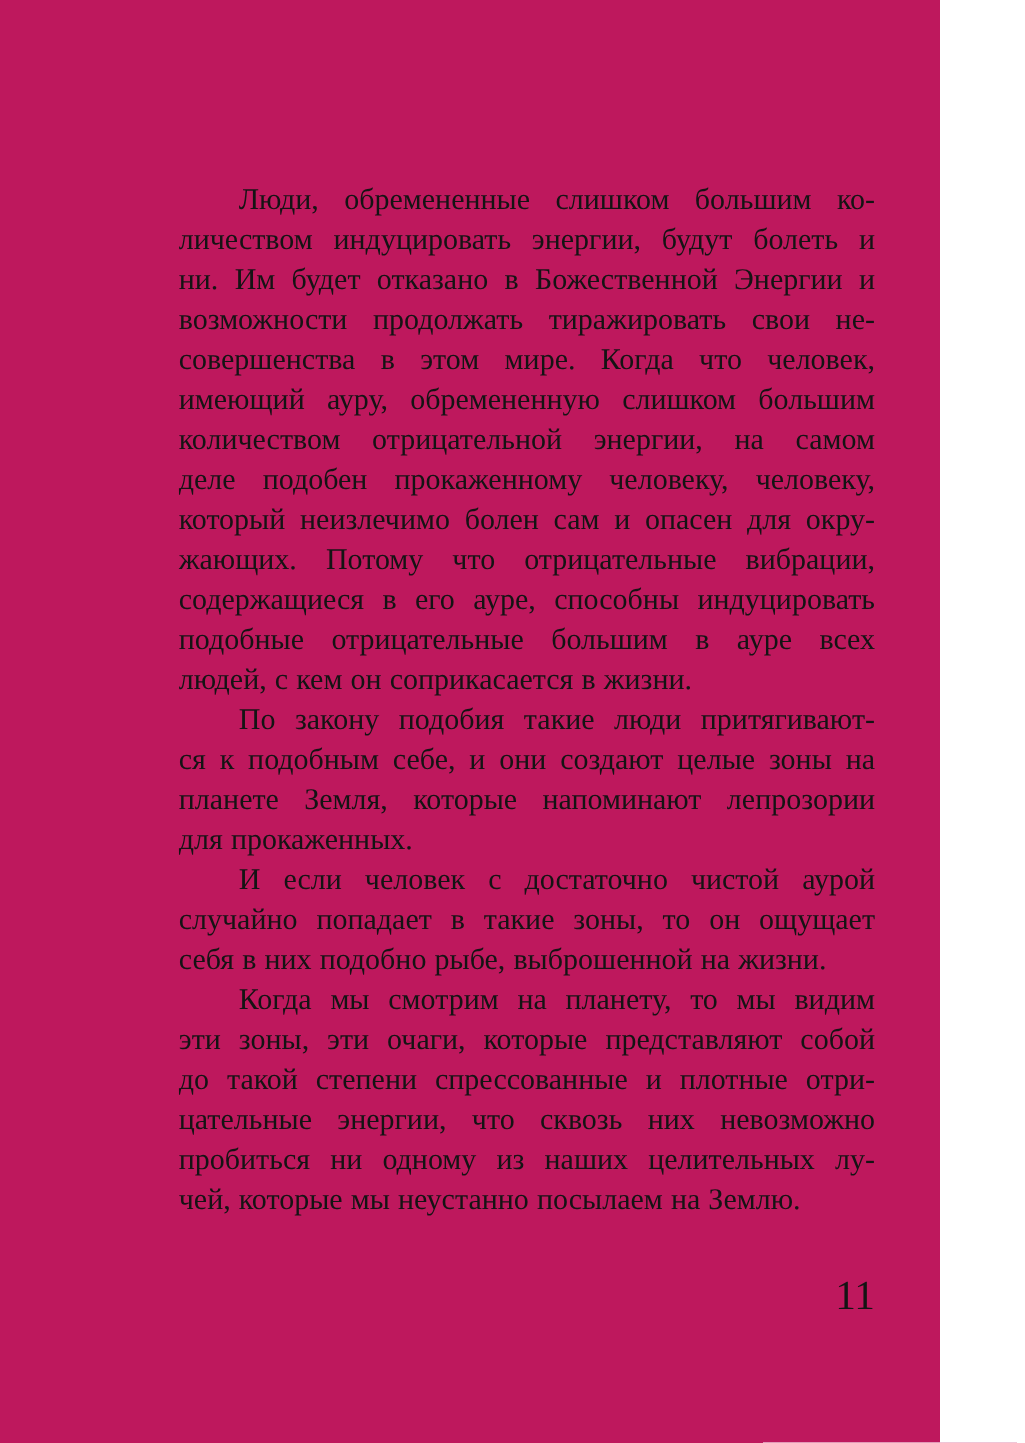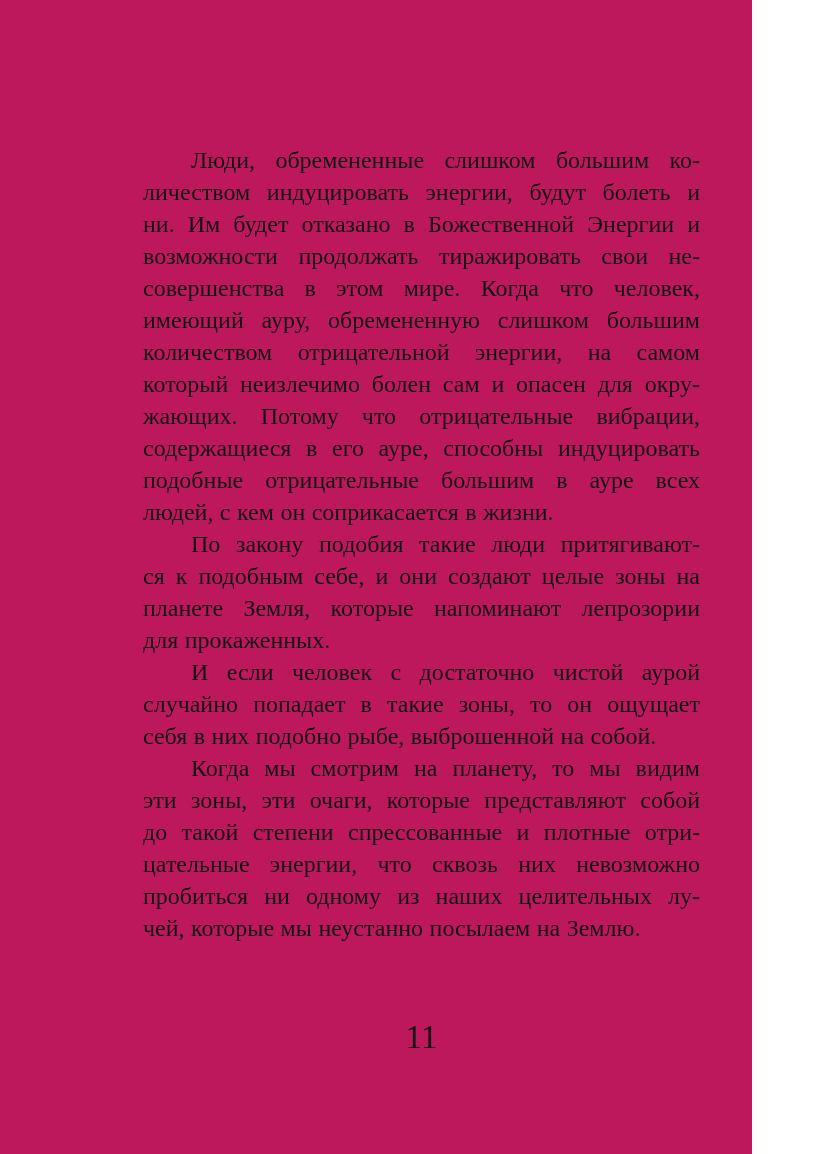--- a/index.html
+++ b/index.html
@@ -36,50 +36,51 @@
     text-indent: 48px;
   }
   .line.para-last {
     text-align-last: left;
   }
   .page-number {
     position: absolute;
     left: 143px;
     top: 1020px;
     width: 557px;
-    text-align: center;
+    text-align: right;
     font-size: 33px;
     line-height: 34px;
     color: #141414;
   }
 </style>
 </head>
 <body>
 
 <div class="page">
   <div class="text-block">
       <div class="line para-first">Люди, обремененные слишком большим ко-</div>
       <div class="line">личеством индуцировать энергии, будут болеть и</div>
       <div class="line">ни. Им будет отказано в Божественной Энергии и</div>
       <div class="line">возможности продолжать тиражировать свои не-</div>
       <div class="line">совершенства в этом мире. Когда что человек,</div>
       <div class="line">имеющий ауру, обремененную слишком большим</div>
       <div class="line">количеством отрицательной энергии, на самом</div>
+      <div class="line">деле подобен прокаженному человеку, человеку,</div>
       <div class="line">который неизлечимо болен сам и опасен для окру-</div>
       <div class="line">жающих. Потому что отрицательные вибрации,</div>
       <div class="line">содержащиеся в его ауре, способны индуцировать</div>
       <div class="line">подобные отрицательные большим в ауре всех</div>
       <div class="line para-last">людей, с кем он соприкасается в жизни.</div>
       <div class="line para-first">По закону подобия такие люди притягивают-</div>
       <div class="line">ся к подобным себе, и они создают целые зоны на</div>
       <div class="line">планете Земля, которые напоминают лепрозории</div>
       <div class="line para-last">для прокаженных.</div>
       <div class="line para-first">И если человек с достаточно чистой аурой</div>
       <div class="line">случайно попадает в такие зоны, то он ощущает</div>
-      <div class="line para-last">себя в них подобно рыбе, выброшенной на собой.</div>
+      <div class="line para-last">себя в них подобно рыбе, выброшенной на жизни.</div>
       <div class="line para-first">Когда мы смотрим на планету, то мы видим</div>
       <div class="line">эти зоны, эти очаги, которые представляют собой</div>
       <div class="line">до такой степени спрессованные и плотные отри-</div>
       <div class="line">цательные энергии, что сквозь них невозможно</div>
       <div class="line">пробиться ни одному из наших целительных лу-</div>
       <div class="line para-last">чей, которые мы неустанно посылаем на Землю.</div>
     </div>
   <div class="page-number">11</div>
 </div>
 

